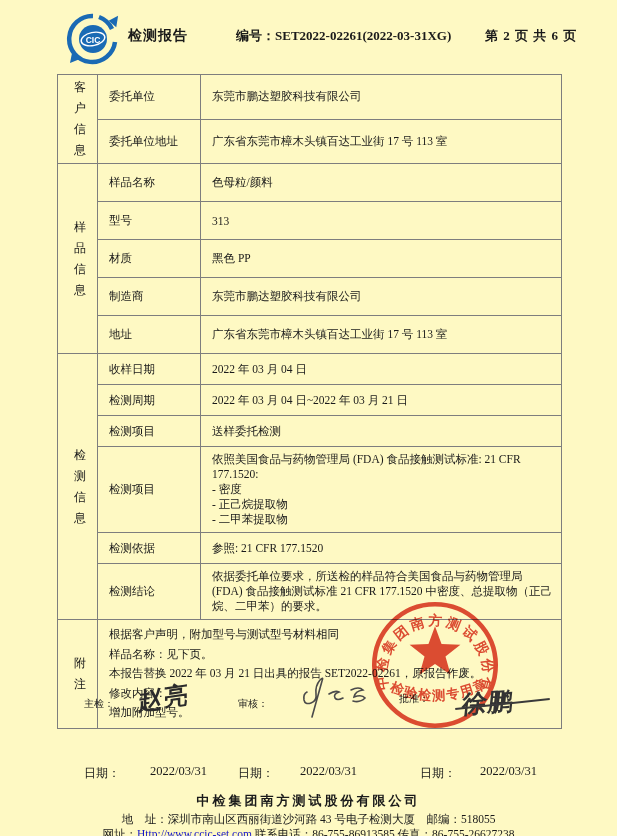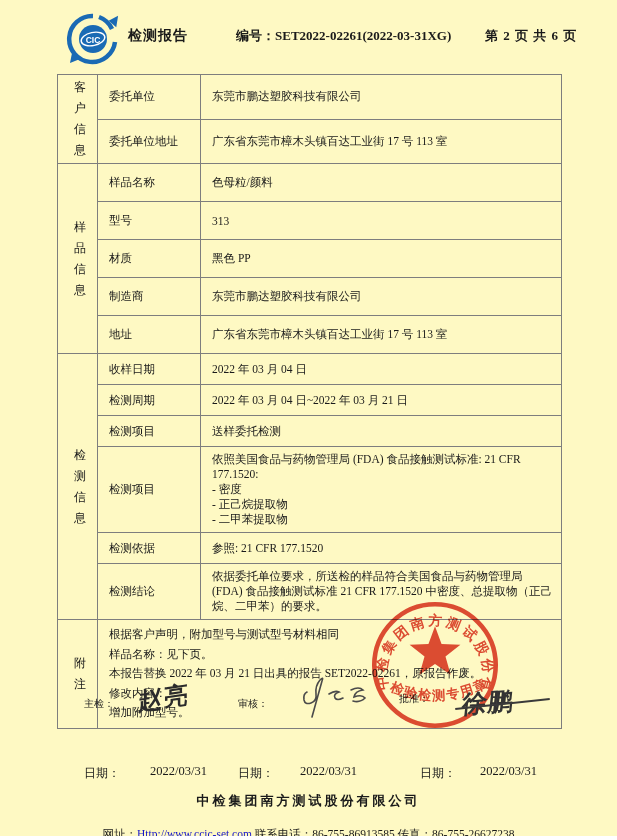--- a/index.html
+++ b/index.html
@@ -189,19 +189,20 @@
   <div class="flourish" style="left:455px;top:703px;width:95px;"></div>
 
   <div class="date-label" style="left:84px;top:765px;">日期：</div>
   <div class="date-value" style="left:150px;top:764px;">2022/03/31</div>
   <div class="date-label" style="left:238px;top:765px;">日期：</div>
   <div class="date-value" style="left:300px;top:764px;">2022/03/31</div>
   <div class="date-label" style="left:420px;top:765px;">日期：</div>
   <div class="date-value" style="left:480px;top:764px;">2022/03/31</div>
 
   <div class="ft-company">中检集团南方测试股份有限公司</div>
+  <div class="ft-line ft-addr">地　址：深圳市南山区西丽街道沙河路 43 号电子检测大厦　邮编：518055</div>
   <div class="ft-line ft-web">
     <span>网址：</span><a class="weblink">Http://www.ccic-set.com</a>
     <span>联系电话：86-755-86913585</span>
     <span>传真：86-755-26627238</span>
   </div>
 
 </div>
 
 </body></html>

